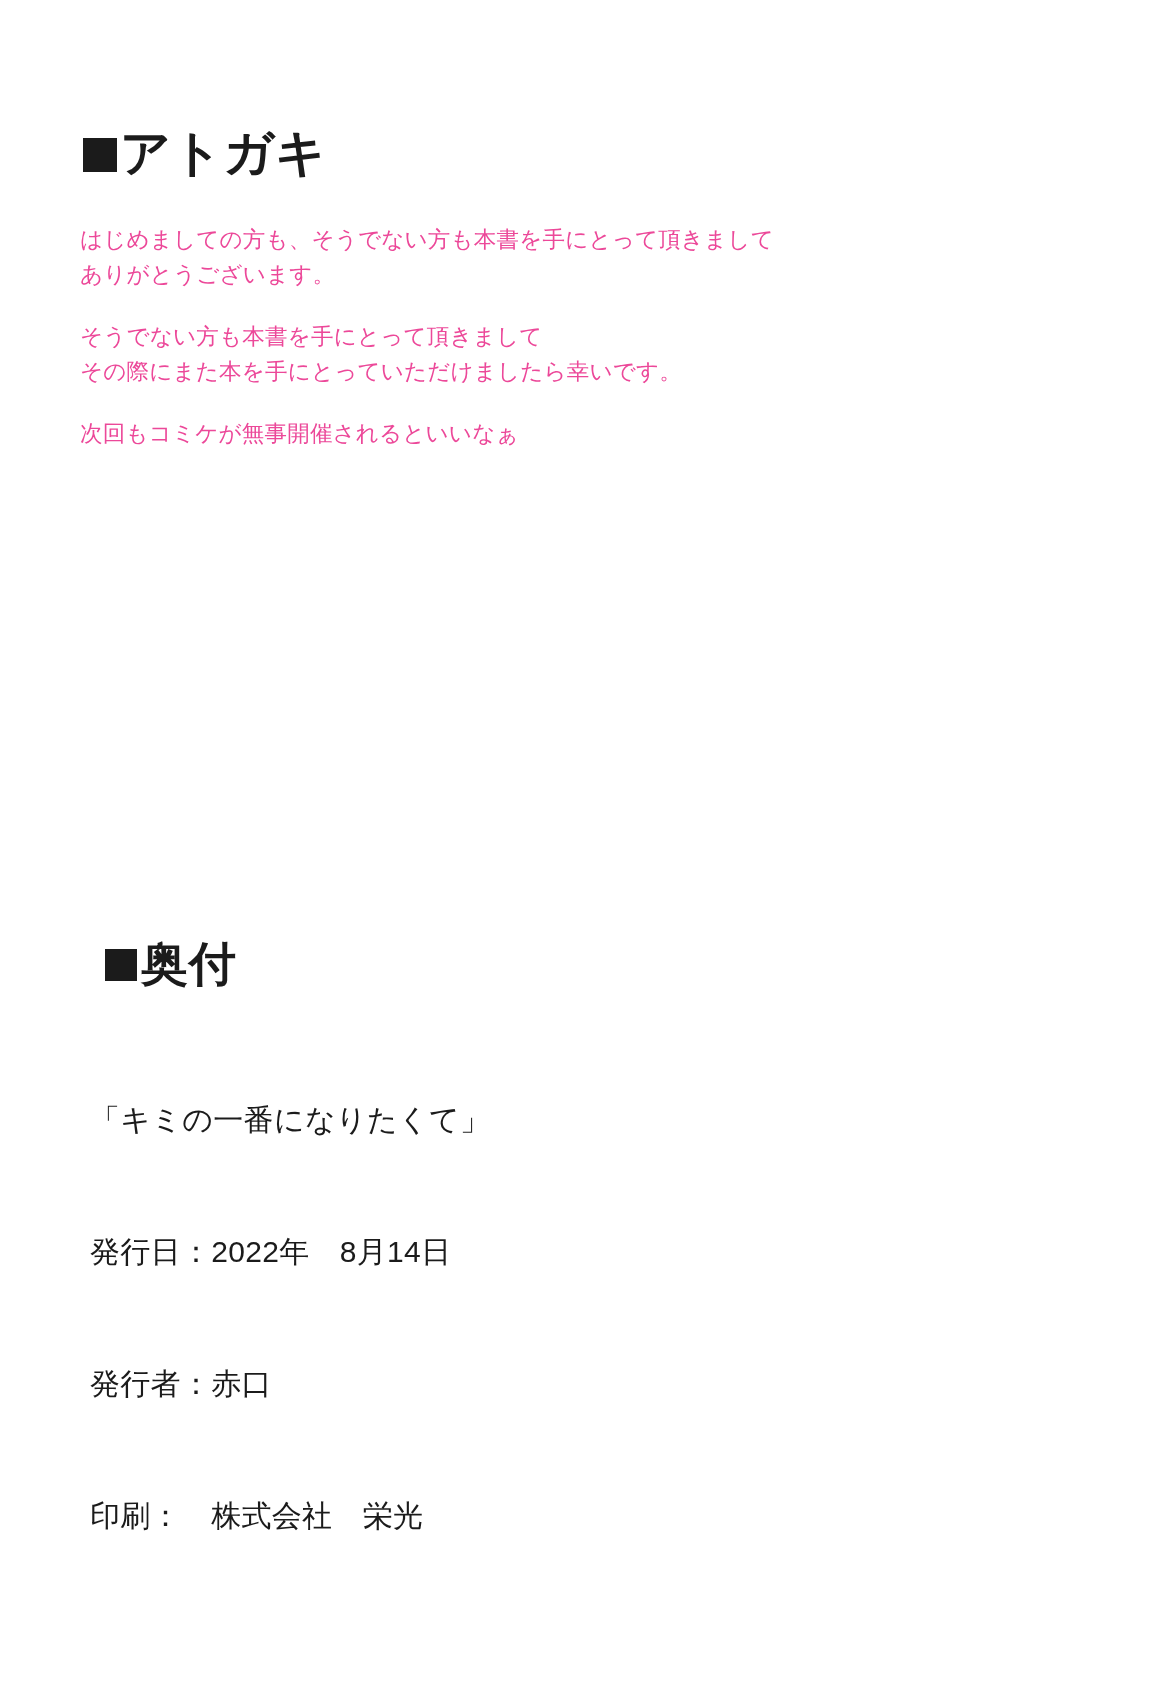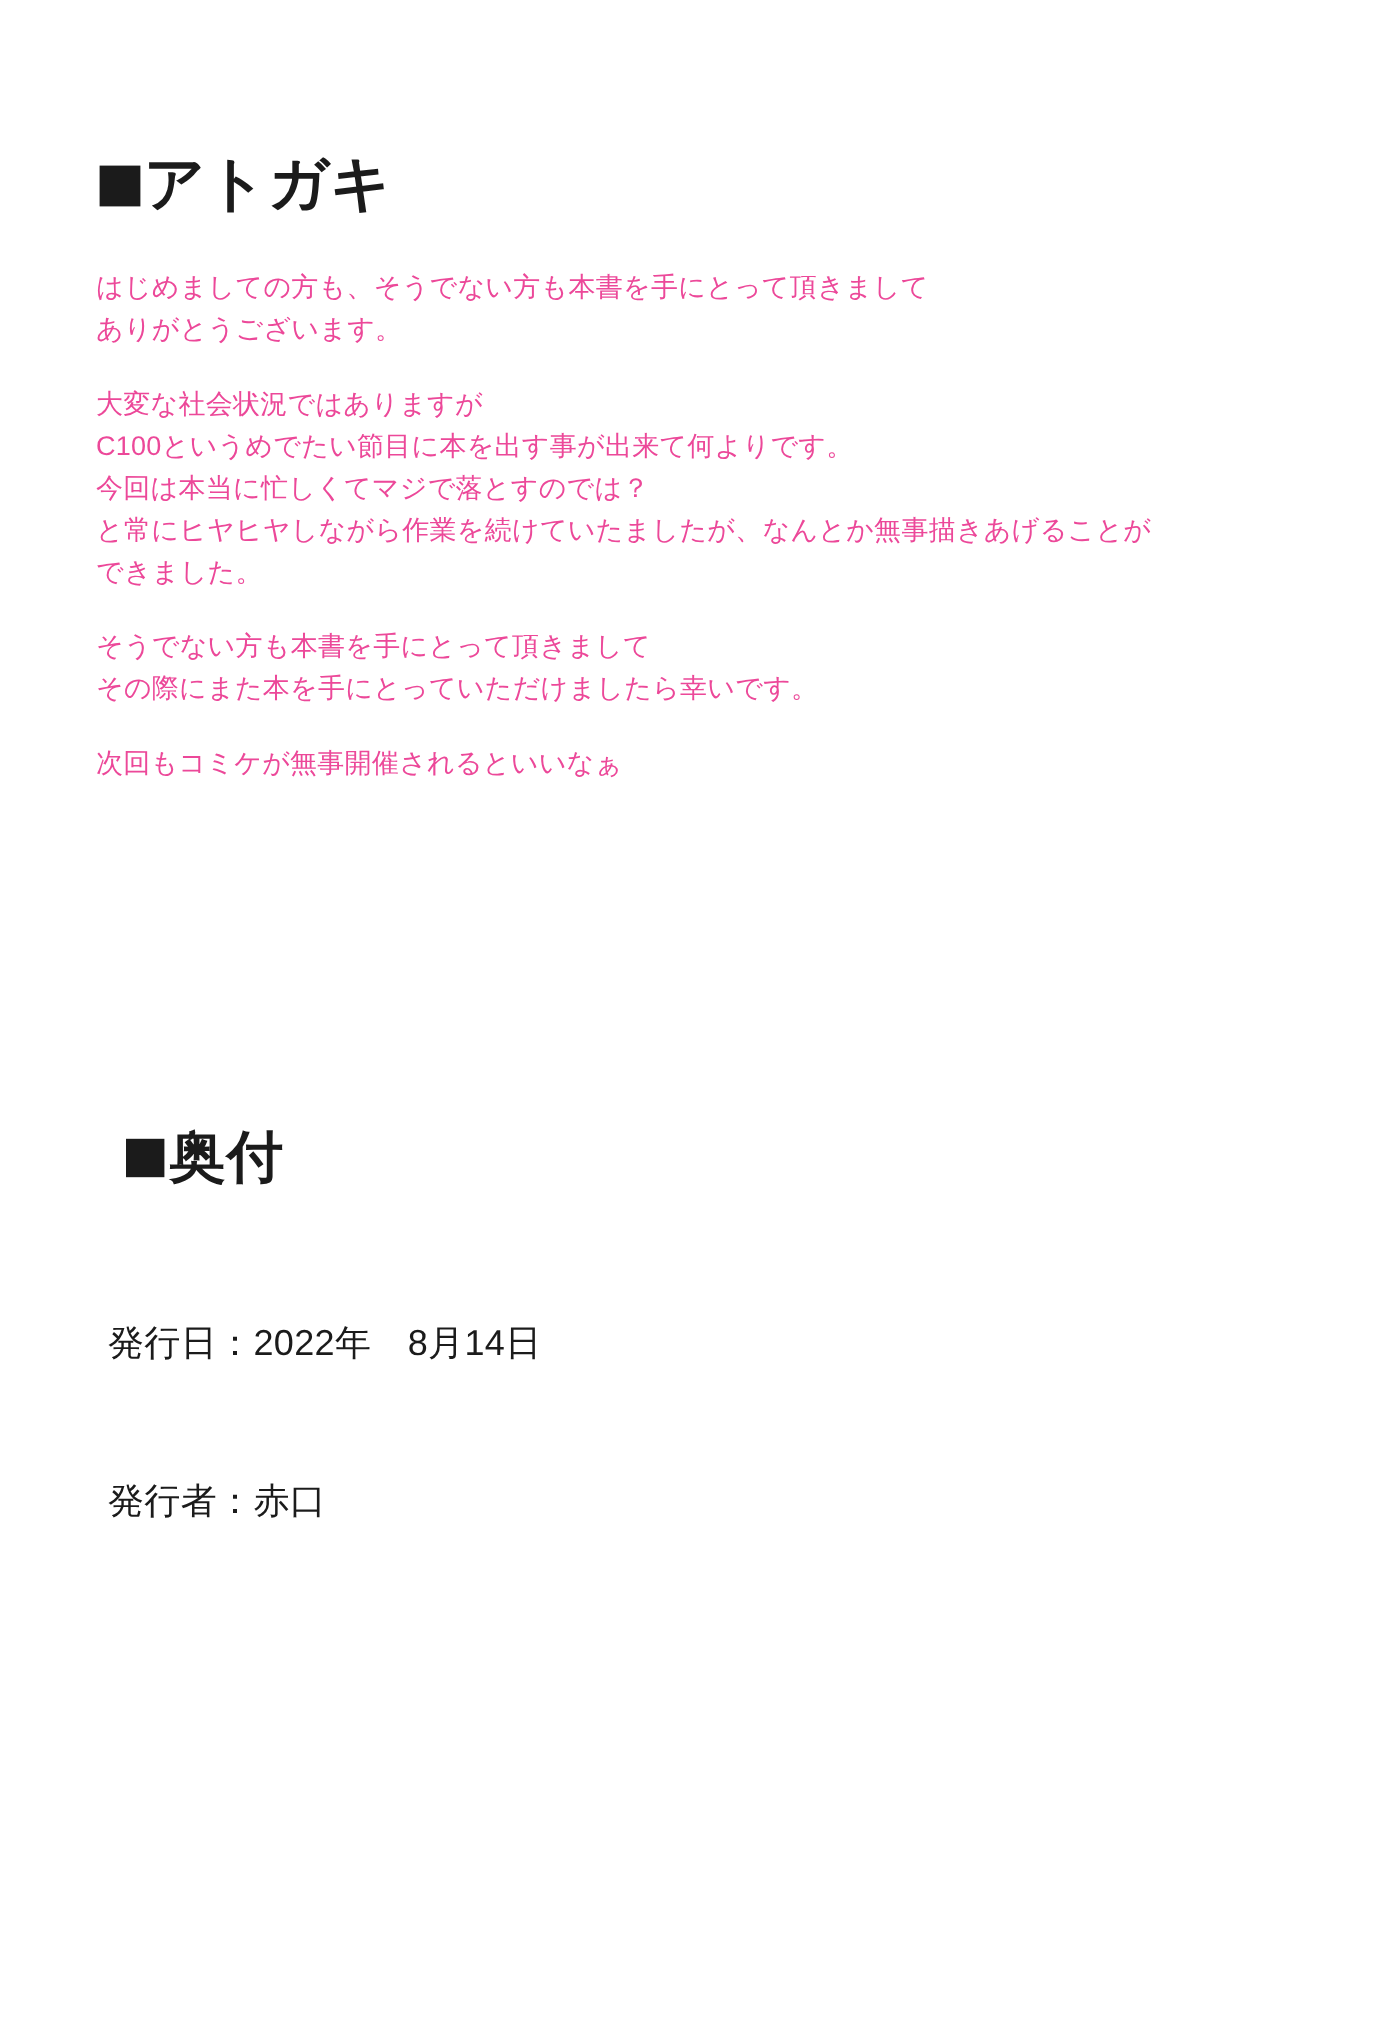--- a/index.html
+++ b/index.html
@@ -120,39 +120,36 @@
 <div class="page">
 
   <div class="section-heading" id="heading-atogaki">
     <span class="heading-square"></span>
     <span class="heading-text">アトガキ</span>
   </div>
 
   <div id="afterword-body">
     <p>はじめましての方も、そうでない方も本書を手にとって頂きまして
 ありがとうございます。</p>
-    <p>大変な社会状況ではありますが
-C100というめでたい節目に本を出す事が出来て何よりです。
-今回は本当に忙しくてマジで落とすのでは？
-と常にヒヤヒヤしながら作業を続けていたましたが、なんとか無事描きあげることが
-できました。</p>
     <p>そうでない方も本書を手にとって頂きまして
 その際にまた本を手にとっていただけましたら幸いです。</p>
     <p>次回もコミケが無事開催されるといいなぁ</p>
   </div>
 
   <div class="section-heading" id="heading-okuduke">
     <span class="heading-square"></span>
     <span class="heading-text">奥付</span>
   </div>
 
   <div id="colophon">
     <div class="block">
+      <div>「キミの一番になりたくて」</div>
       <div>発行日：2022年　8月14日</div>
       <div>発行者：赤口</div>
+      <div>印刷：　株式会社　栄光</div>
     </div>
     <div class="block">
       
       
       
       
       
     </div>
   </div>
 

